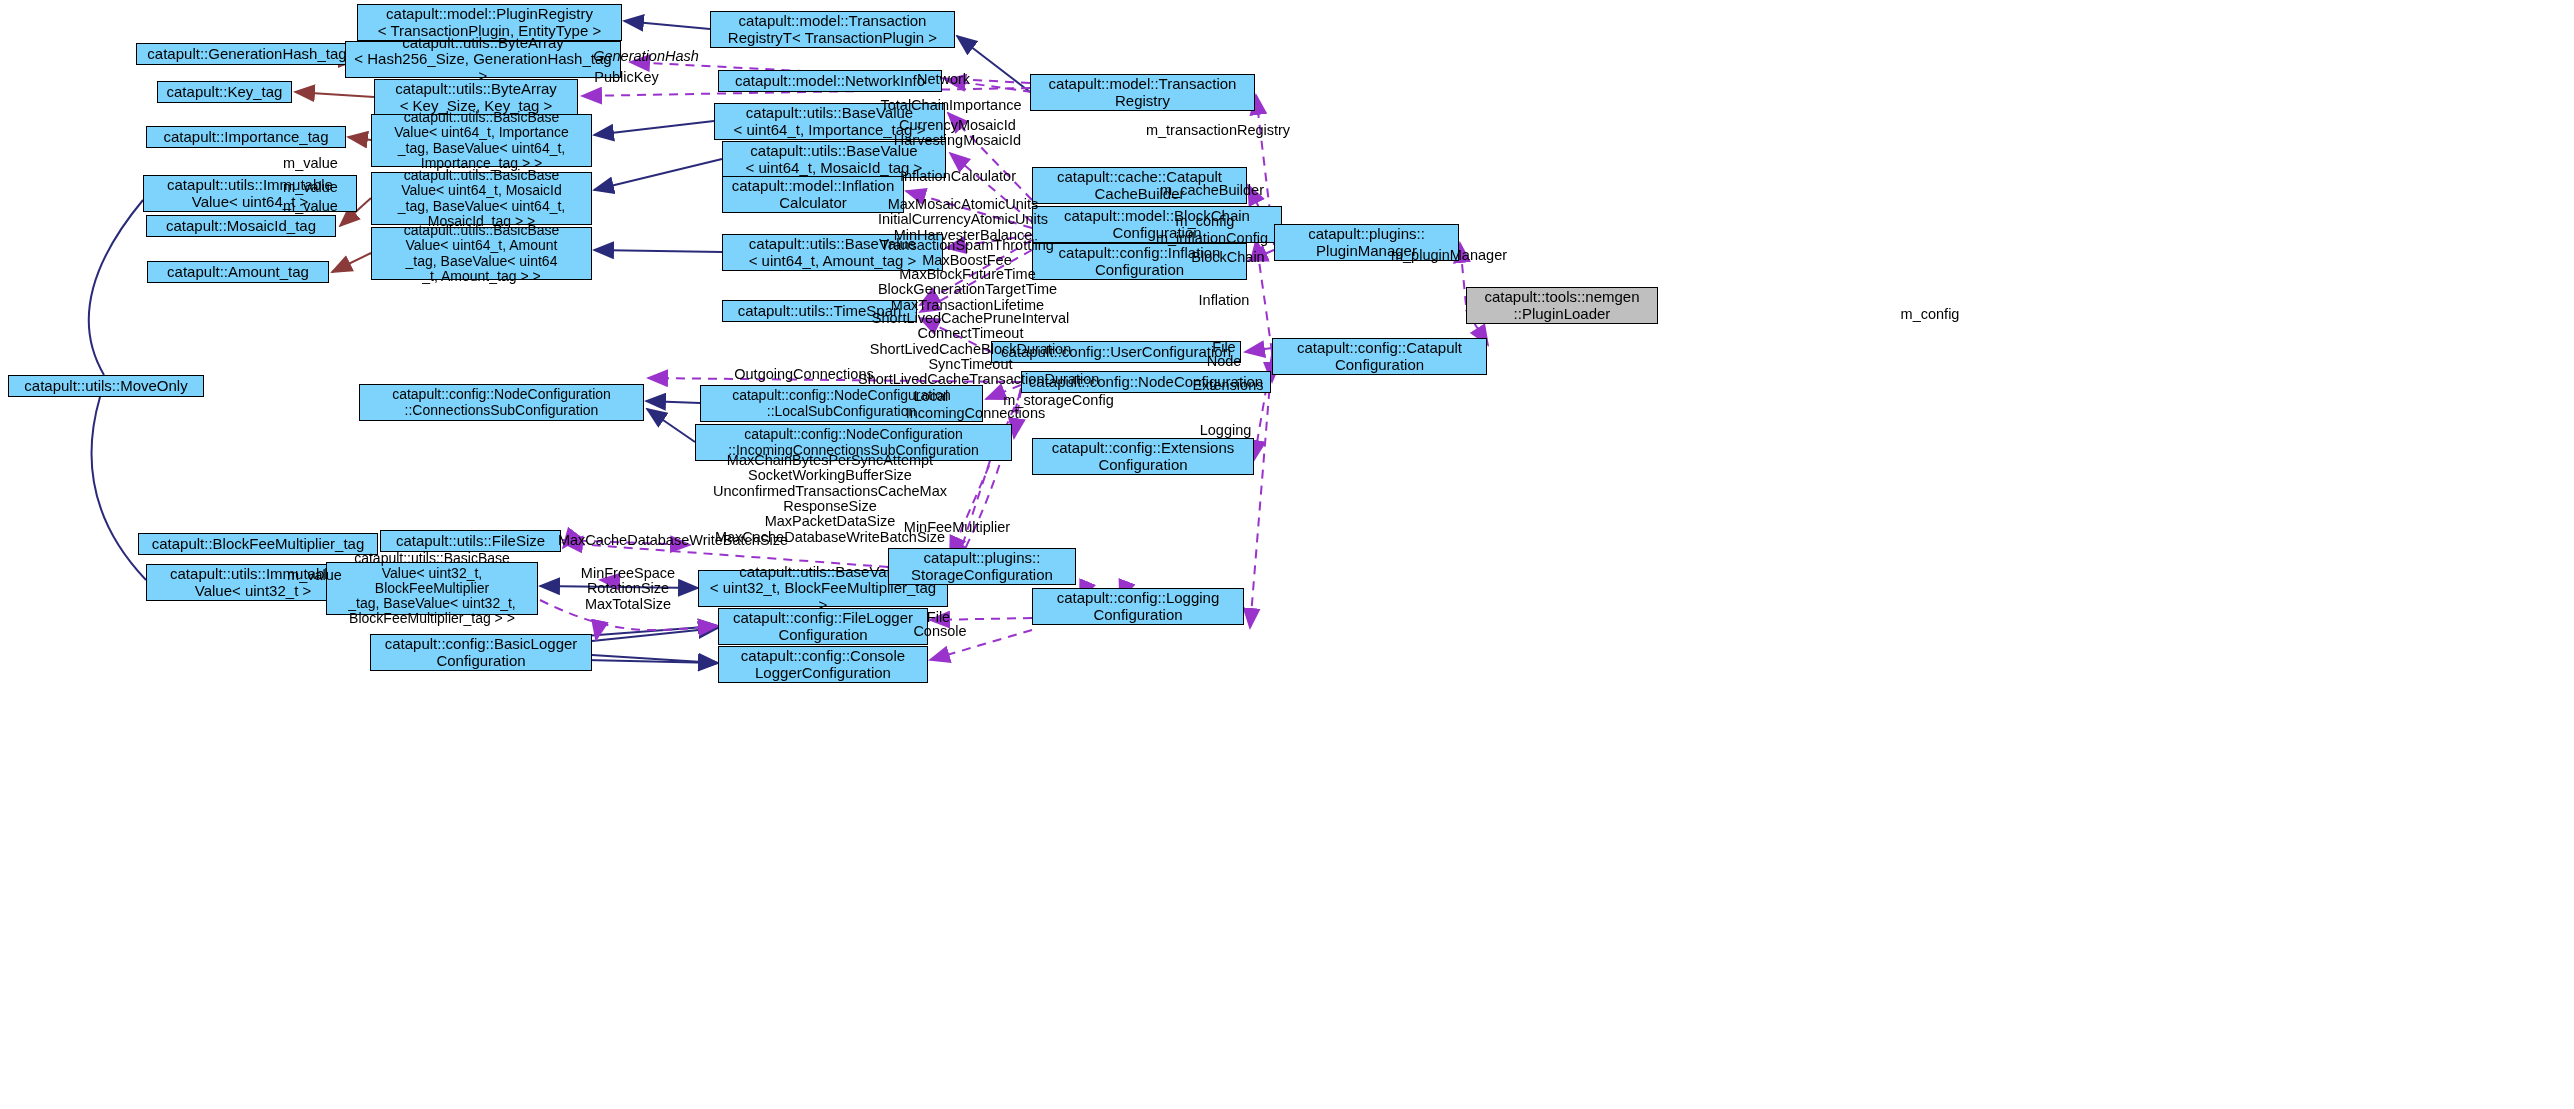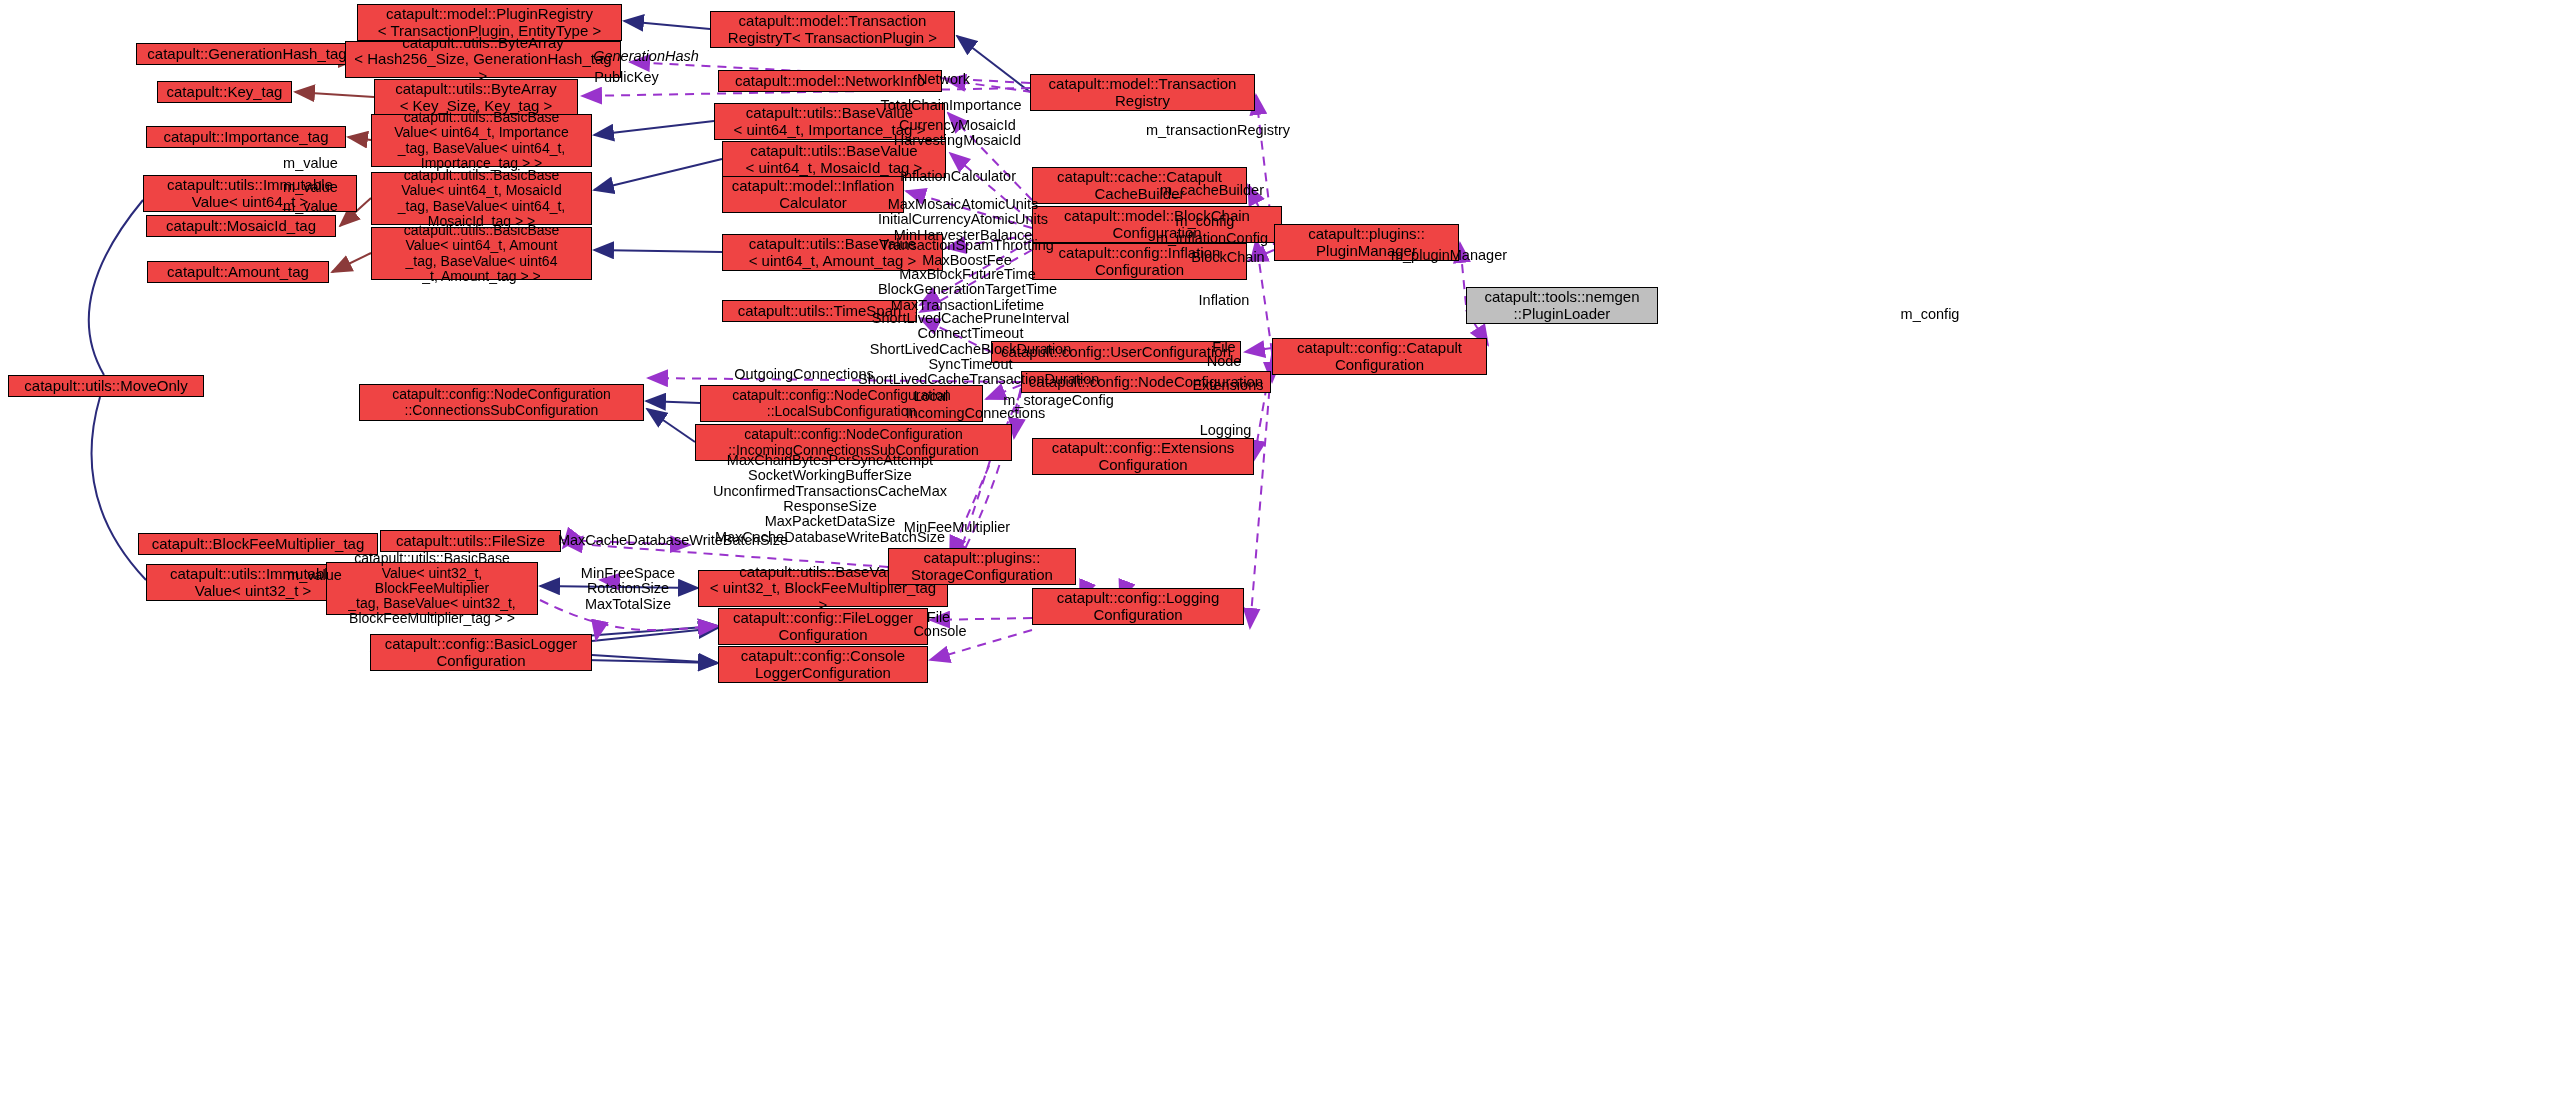--- a/index.html
+++ b/index.html
@@ -17,21 +17,21 @@
   }
   svg.edges {
     position: absolute;
     left: 0; top: 0;
     width: 2574px; height: 1109px;
     pointer-events: none;
   }
   .node {
     position: absolute;
     border: 1.5px solid #000000;
-    background: #ef4444;
+    background: #7dd3fc;
     color: #000000;
     font-size: 15px;
     line-height: 1.08;
     text-align: center;
     display: flex;
     align-items: center;
     justify-content: center;
     padding: 2px 5px;
     white-space: pre-line;
     z-index: 5;

